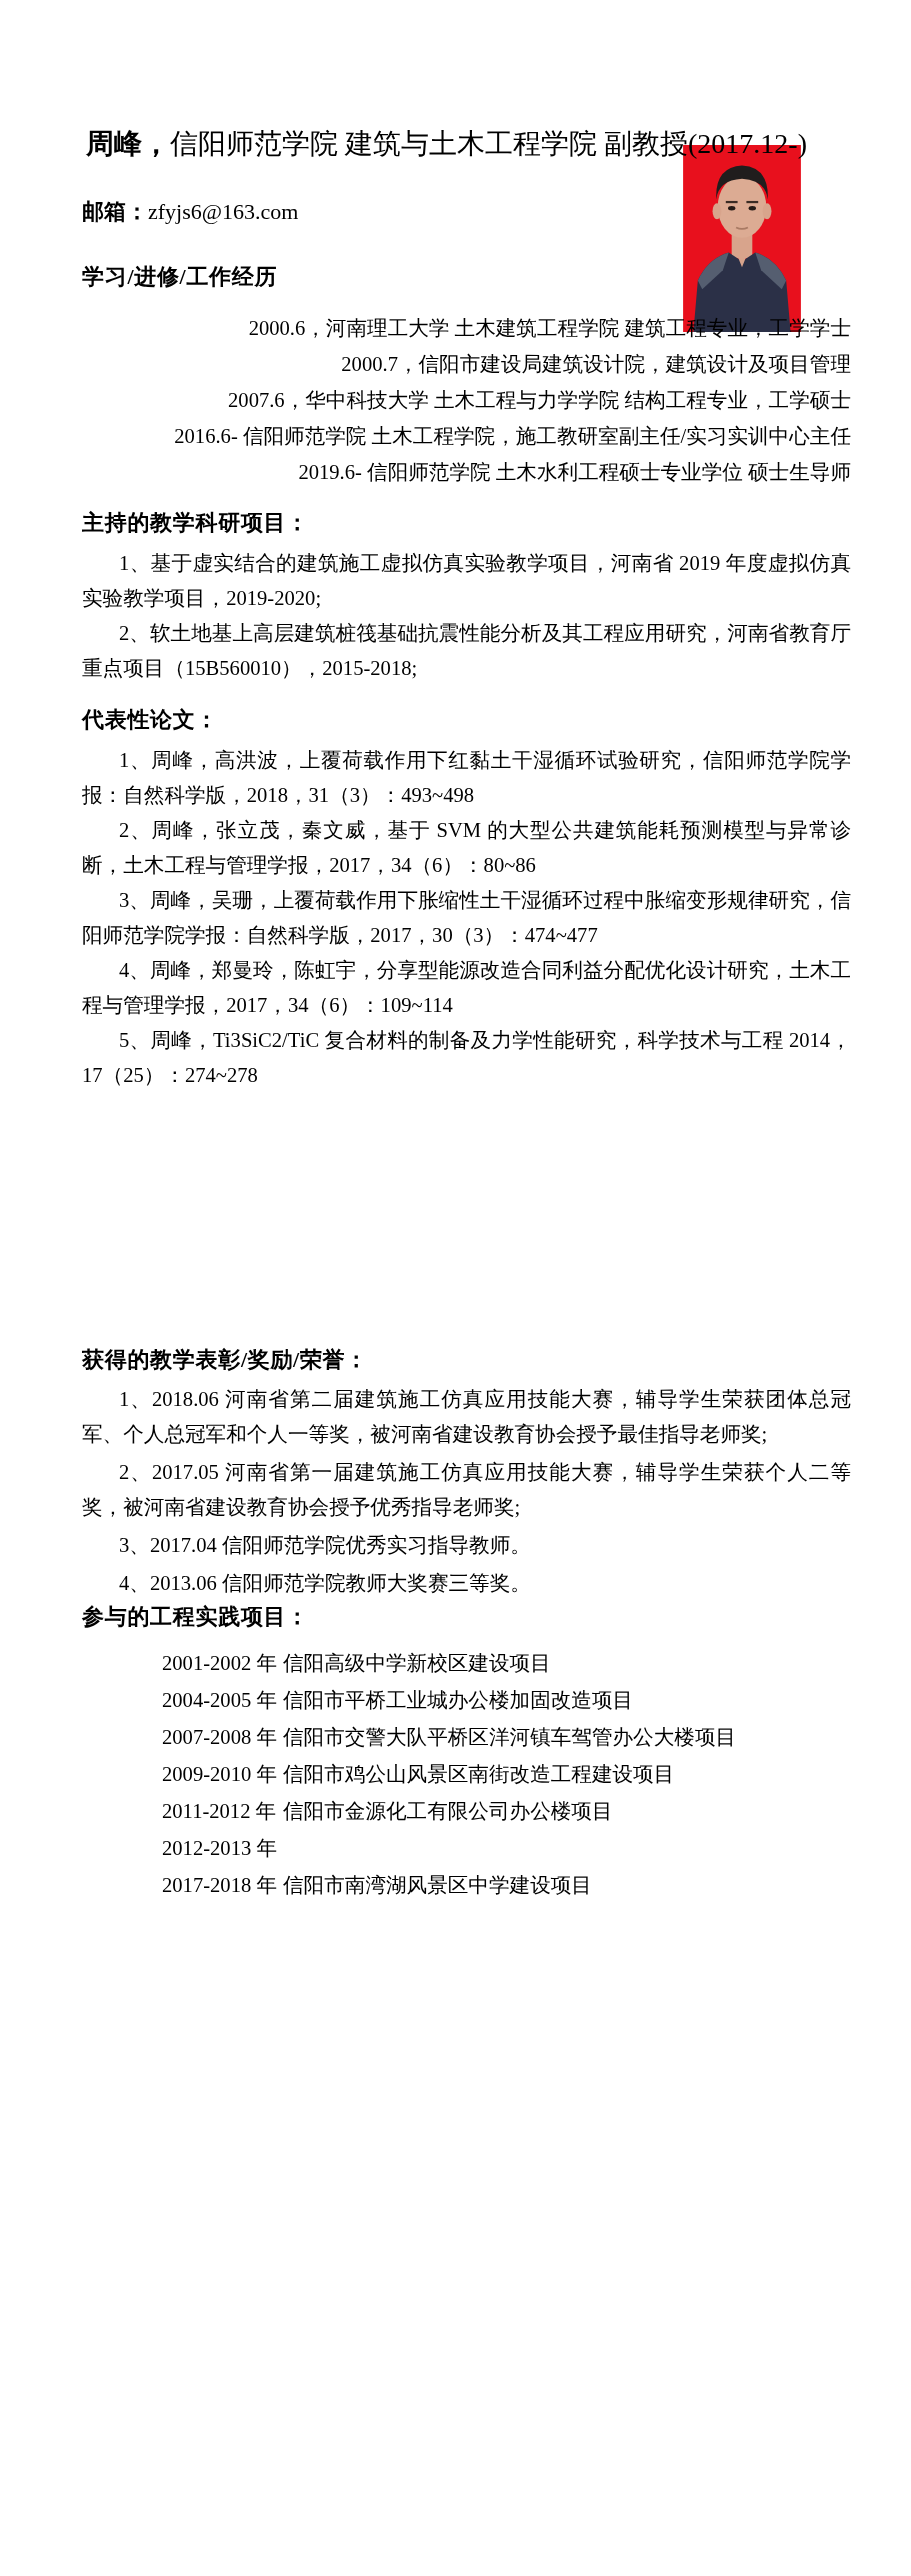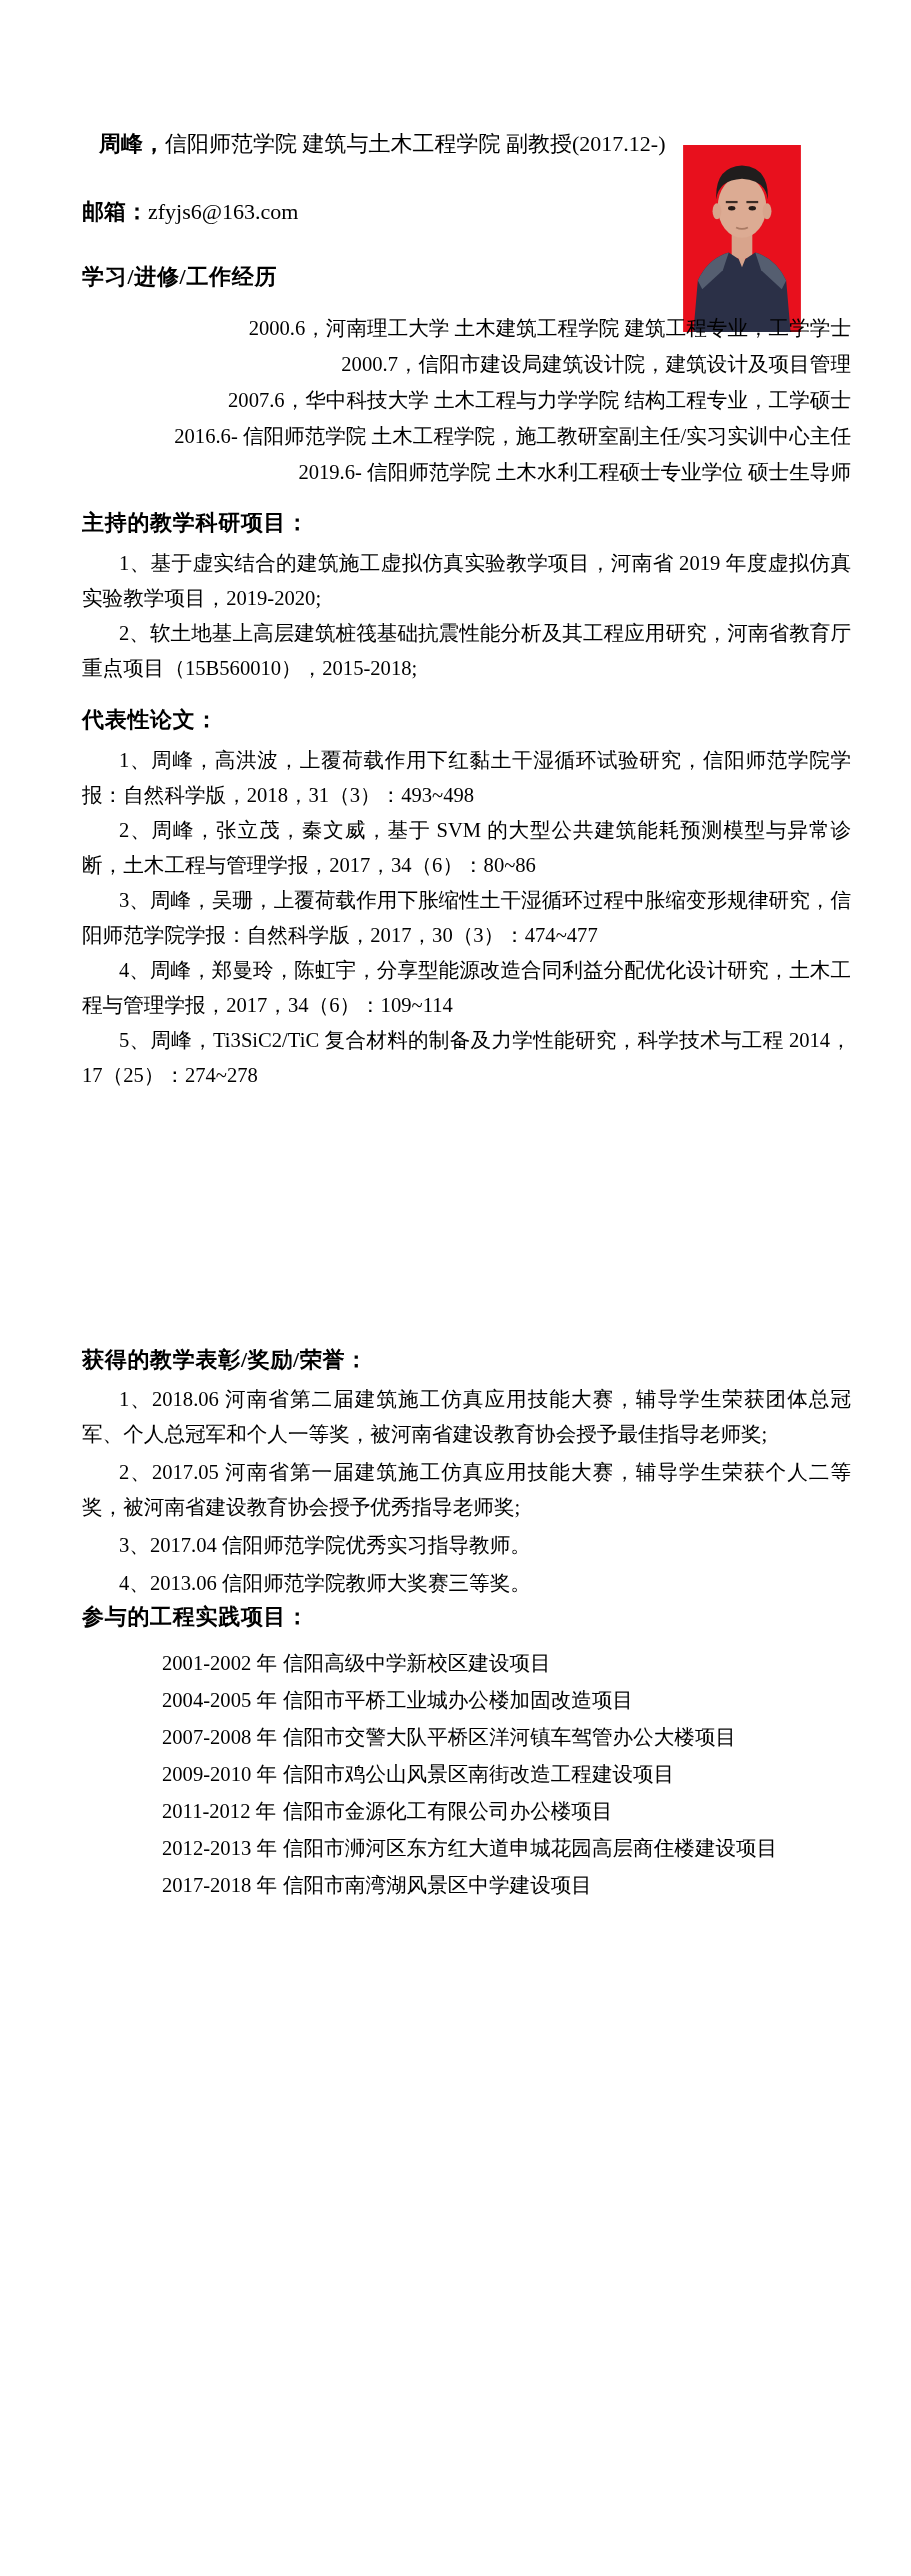--- a/index.html
+++ b/index.html
@@ -11,21 +11,21 @@
     color:#000;
     font-family:"Liberation Serif","DejaVu Serif",serif;
     overflow:hidden;
   }
   .content{
     position:absolute;
     left:82px;
     top:0;
     width:769px;
   }
-  .name-line{margin:131px 0 0 17px;font-size:22px;line-height:26.5px;white-space:nowrap;}
+  .name-line{margin:131px 0 0 4px;font-size:28px;line-height:26.5px;white-space:nowrap;}
   .name{font-weight:bold;}
   .email-line{margin:41px 0 0 0;font-size:22px;line-height:26.5px;}
   .email-label{font-weight:bold;}
   h2.sec{font-size:22px;font-weight:bold;line-height:28px;margin:0;letter-spacing:0.7px;}
   #h-exp{margin-top:38px;}
   .exp-list{list-style:none;margin:19px 0 0 0;padding:0;text-align:right;}
   .exp-list li{font-size:20.6px;line-height:36px;padding-left:37px;white-space:nowrap;}
   #h-led{margin-top:19px;}
   .paras{margin-top:8.8px;}
   .paras p{margin:0;font-size:20.6px;line-height:35px;text-align:justify;text-indent:37px;}
@@ -136,21 +136,20 @@
       <div class="row">
         <span class="years">2009-2010 年</span>
         <span class="pname">信阳市鸡公山风景区南街改造工程建设项目</span>
       </div>
       <div class="row">
         <span class="years">2011-2012 年</span>
         <span class="pname">信阳市金源化工有限公司办公楼项目</span>
       </div>
       <div class="row">
         <span class="years">2012-2013 年</span>
-        <span class="pname">信阳市浉河区东方红大道申城花园高层商住楼建设项目</span>
       </div>
       <div class="row">
         <span class="years">2017-2018 年</span>
         <span class="pname">信阳市南湾湖风景区中学建设项目</span>
       </div>
     </div>
 
   </div>
 </div>
 

